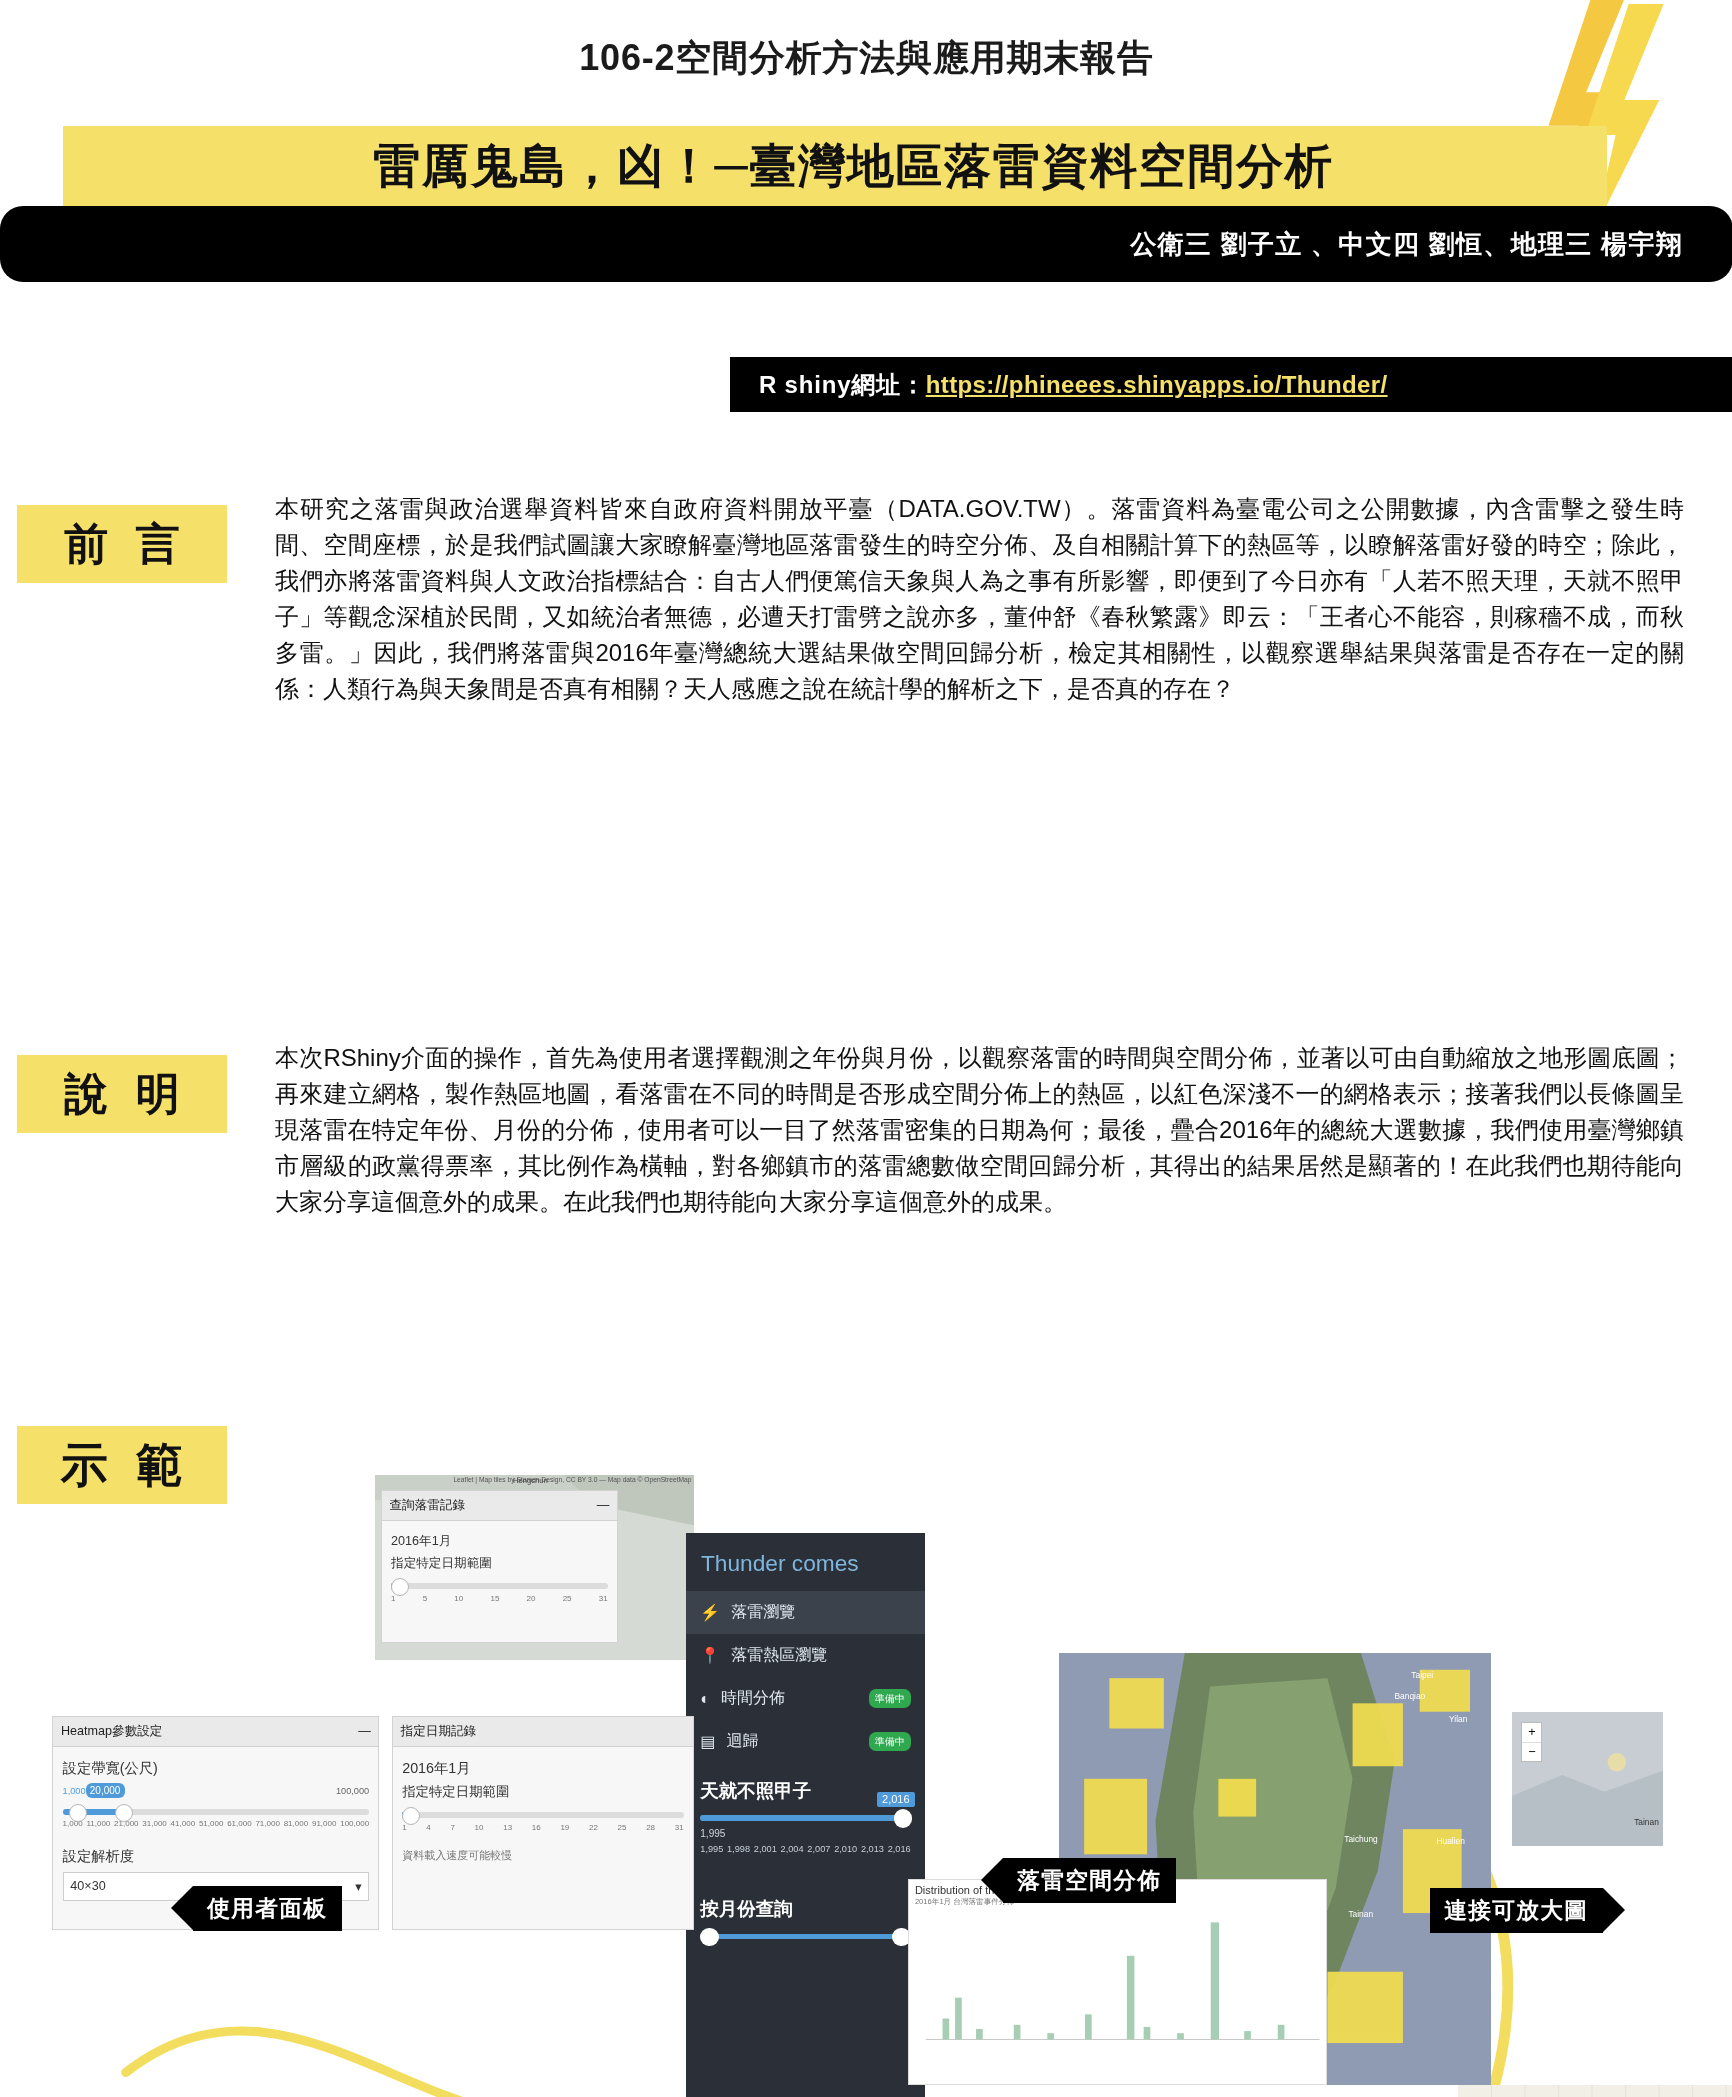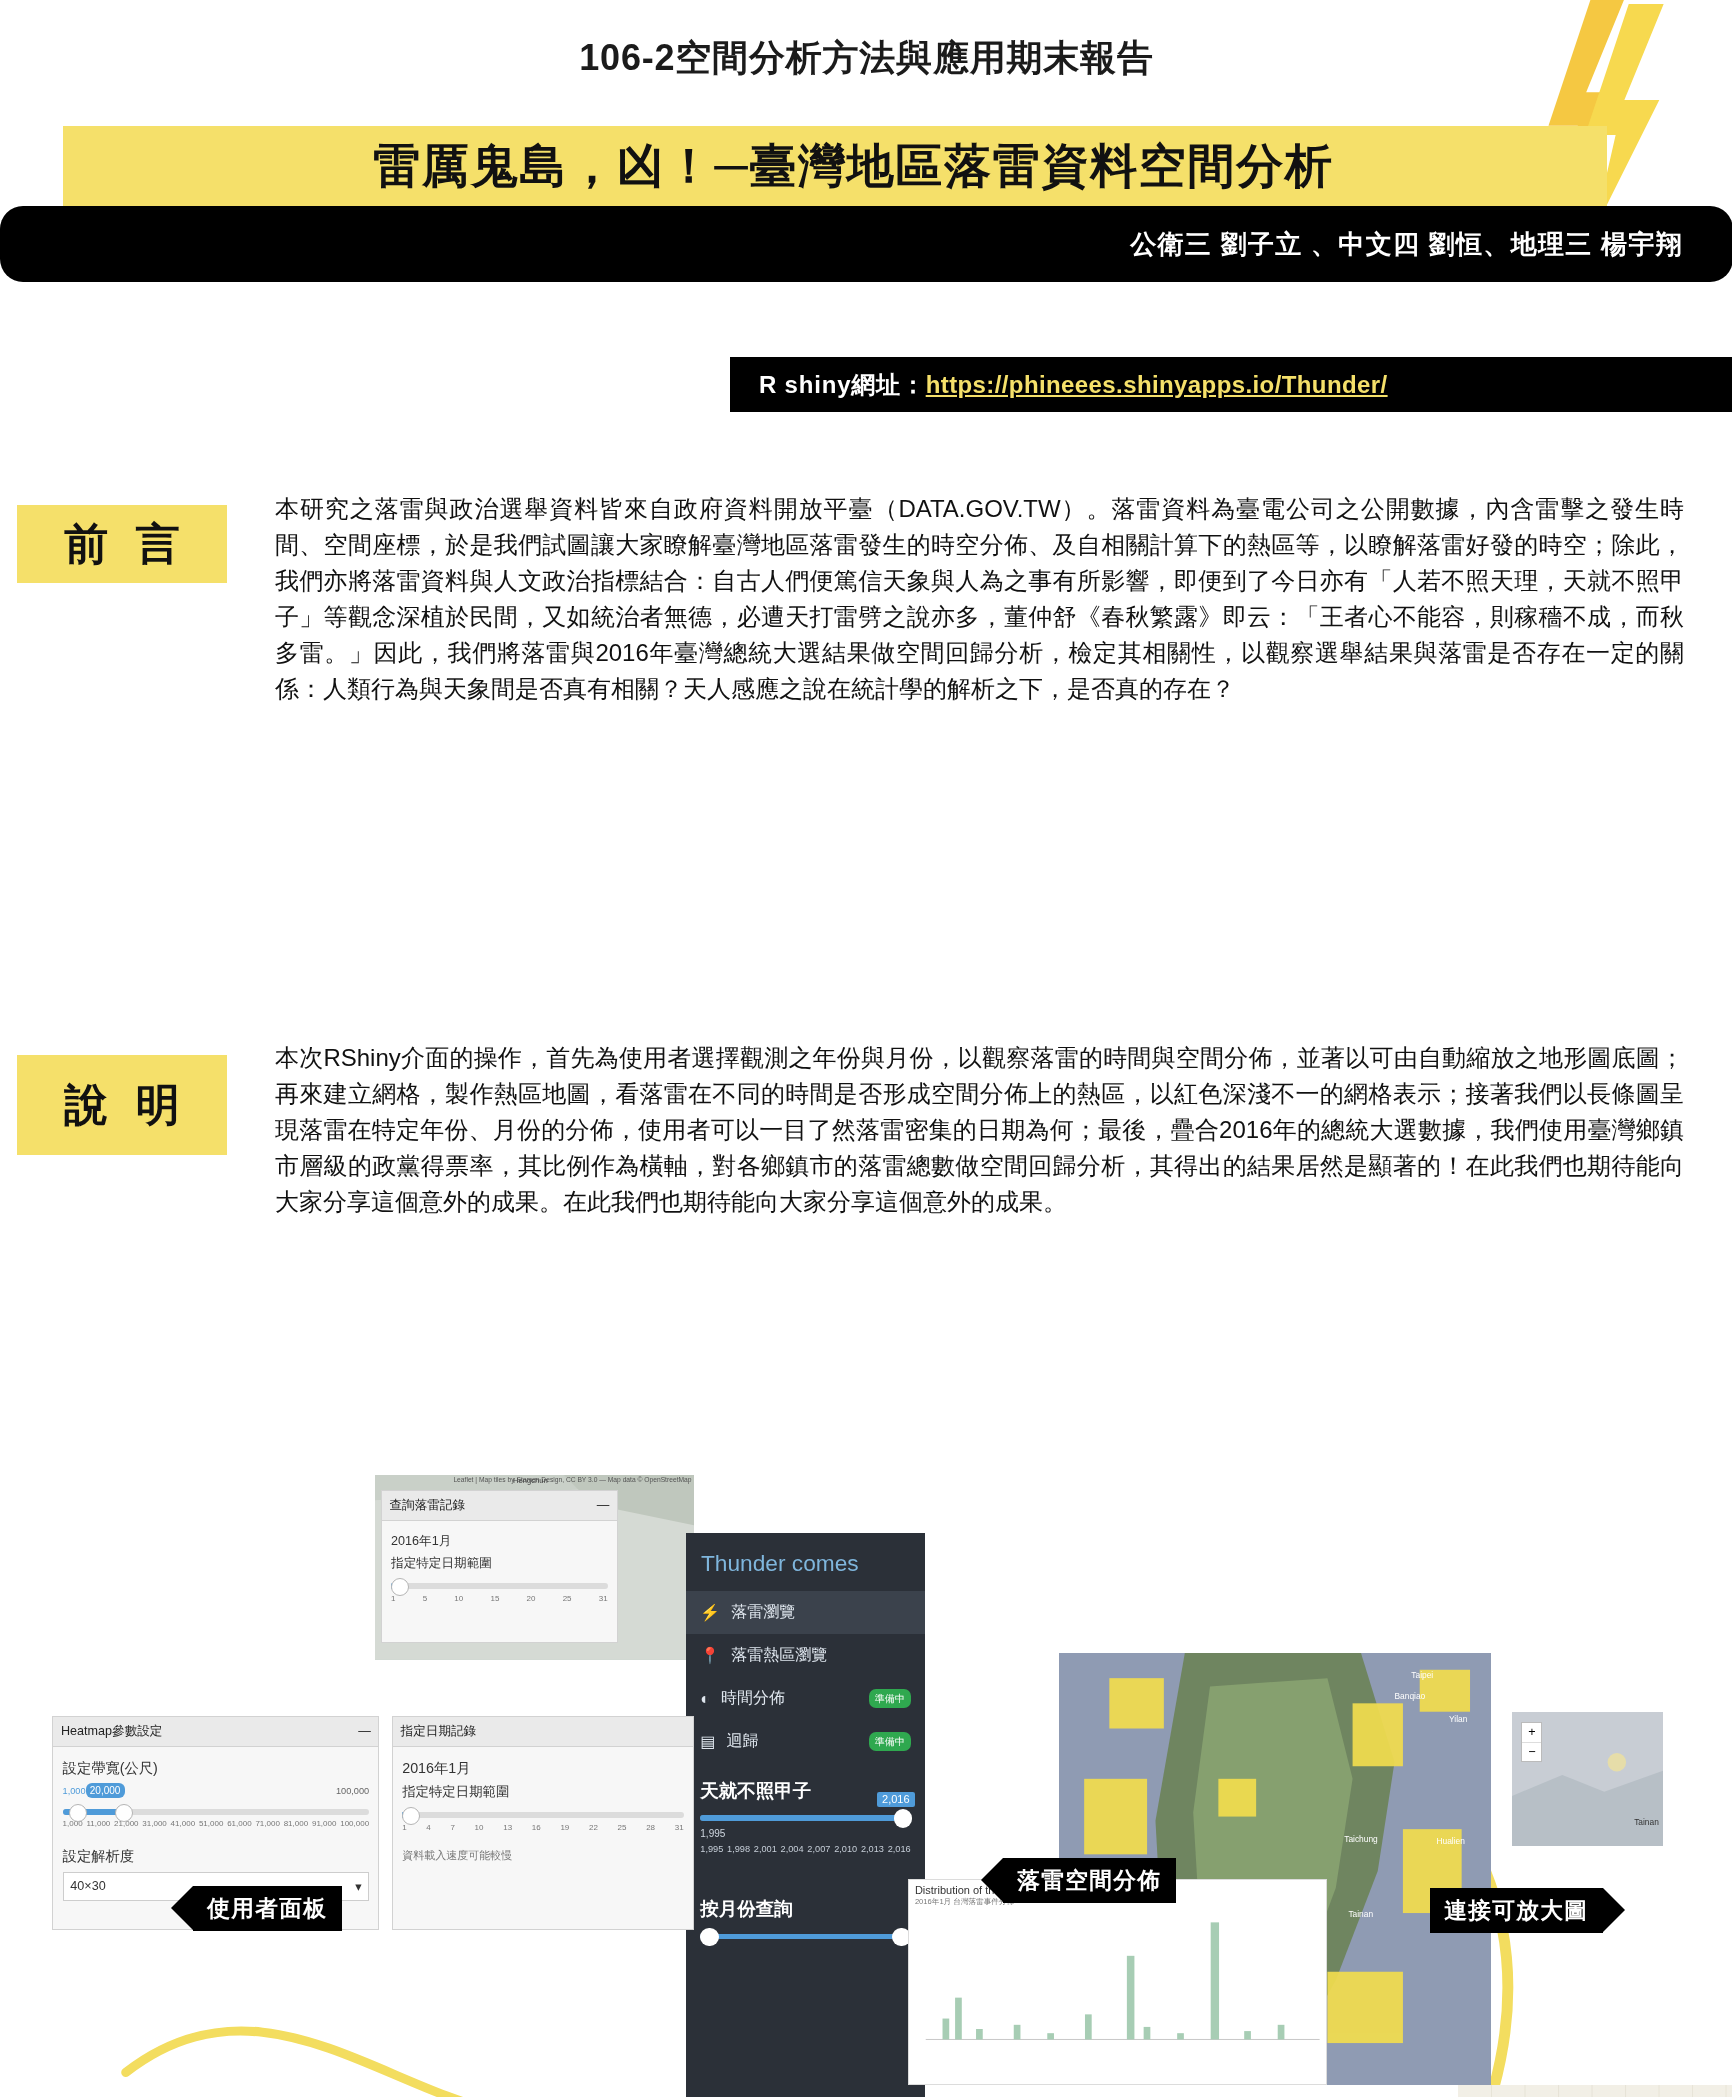--- a/index.html
+++ b/index.html
@@ -130,21 +130,21 @@
     align-items: center;
     justify-content: center;
     font-size: 44px;
     font-weight: bold;
     color: #111111;
     letter-spacing: 7.6px;
     padding-left: 7.6px;
     box-sizing: border-box;
   }
   .label-intro { top: 505px; left: 17px; width: 210px; height: 78px; }
-  .label-desc  { top: 1055px; left: 17px; width: 210px; height: 100px; text-align: center; }
+  .label-desc  { top: 1055px; left: 17px; width: 210px; height: 78px; text-align: center; }
   .label-demo  { top: 1426px; left: 17px; width: 210px; height: 78px; font-size: 47px; }
 
   .body-text {
     position: absolute;
     font-size: 24px;
     line-height: 1.5;
     color: #111111;
     text-align: justify;
     letter-spacing: 0px;
   }
@@ -376,20 +376,21 @@
     <span class="url-label">R  shiny網址：</span>
     <span class="url-link">https://phineees.shinyapps.io/Thunder/</span>
   </div>
 
   <div class="section-label label-intro">前 言</div>
   <div class="body-text intro-text">本研究之落雷與政治選舉資料皆來自政府資料開放平臺（DATA.GOV.TW）。落雷資料為臺電公司之公開數據，內含雷擊之發生時間、空間座標，於是我們試圖讓大家瞭解臺灣地區落雷發生的時空分佈、及自相關計算下的熱區等，以瞭解落雷好發的時空；除此，我們亦將落雷資料與人文政治指標結合：自古人們便篤信天象與人為之事有所影響，即便到了今日亦有「人若不照天理，天就不照甲子」等觀念深植於民間，又如統治者無德，必遭天打雷劈之說亦多，董仲舒《春秋繁露》即云：「王者心不能容，則稼穡不成，而秋多雷。」因此，我們將落雷與2016年臺灣總統大選結果做空間回歸分析，檢定其相關性，以觀察選舉結果與落雷是否存在一定的關係：人類行為與天象間是否真有相關？天人感應之說在統計學的解析之下，是否真的存在？</div>
 
   <div class="section-label label-desc">說 明</div>
   <div class="body-text desc-text">本次RShiny介面的操作，首先為使用者選擇觀測之年份與月份，以觀察落雷的時間與空間分佈，並著以可由自動縮放之地形圖底圖；再來建立網格，製作熱區地圖，看落雷在不同的時間是否形成空間分佈上的熱區，以紅色深淺不一的網格表示；接著我們以長條圖呈現落雷在特定年份、月份的分佈，使用者可以一目了然落雷密集的日期為何；最後，疊合2016年的總統大選數據，我們使用臺灣鄉鎮市層級的政黨得票率，其比例作為橫軸，對各鄉鎮市的落雷總數做空間回歸分析，其得出的結果居然是顯著的！在此我們也期待能向大家分享這個意外的成果。在此我們也期待能向大家分享這個意外的成果。</div>
 
+  <div class="section-label label-demo">示 範</div>
 
   <div class="demo-area">
 
     <svg class="ribbon" viewBox="0 0 4131 2467" preserveAspectRatio="none">
       <path d="M 120 1880 C 500 1500, 900 2350, 1500 2230 C 2000 2130, 2250 2380, 2700 2300 C 3150 2220, 3450 2000, 3560 1600 C 3670 1200, 3500 900, 3250 720" stroke="#f3dd5f" stroke-width="26" fill="none" stroke-linecap="round"></path>
       <path d="M 300 1560 C 700 1250, 1050 1780, 1450 1650" stroke="#f3dd5f" stroke-width="22" fill="none" stroke-linecap="round"></path>
     </svg>
 
     <div class="shot" style="top:57px; left:331px; width:319px; height:185px;">
       <div style="position:absolute;inset:0;background:#cfd6d2;"></div>

